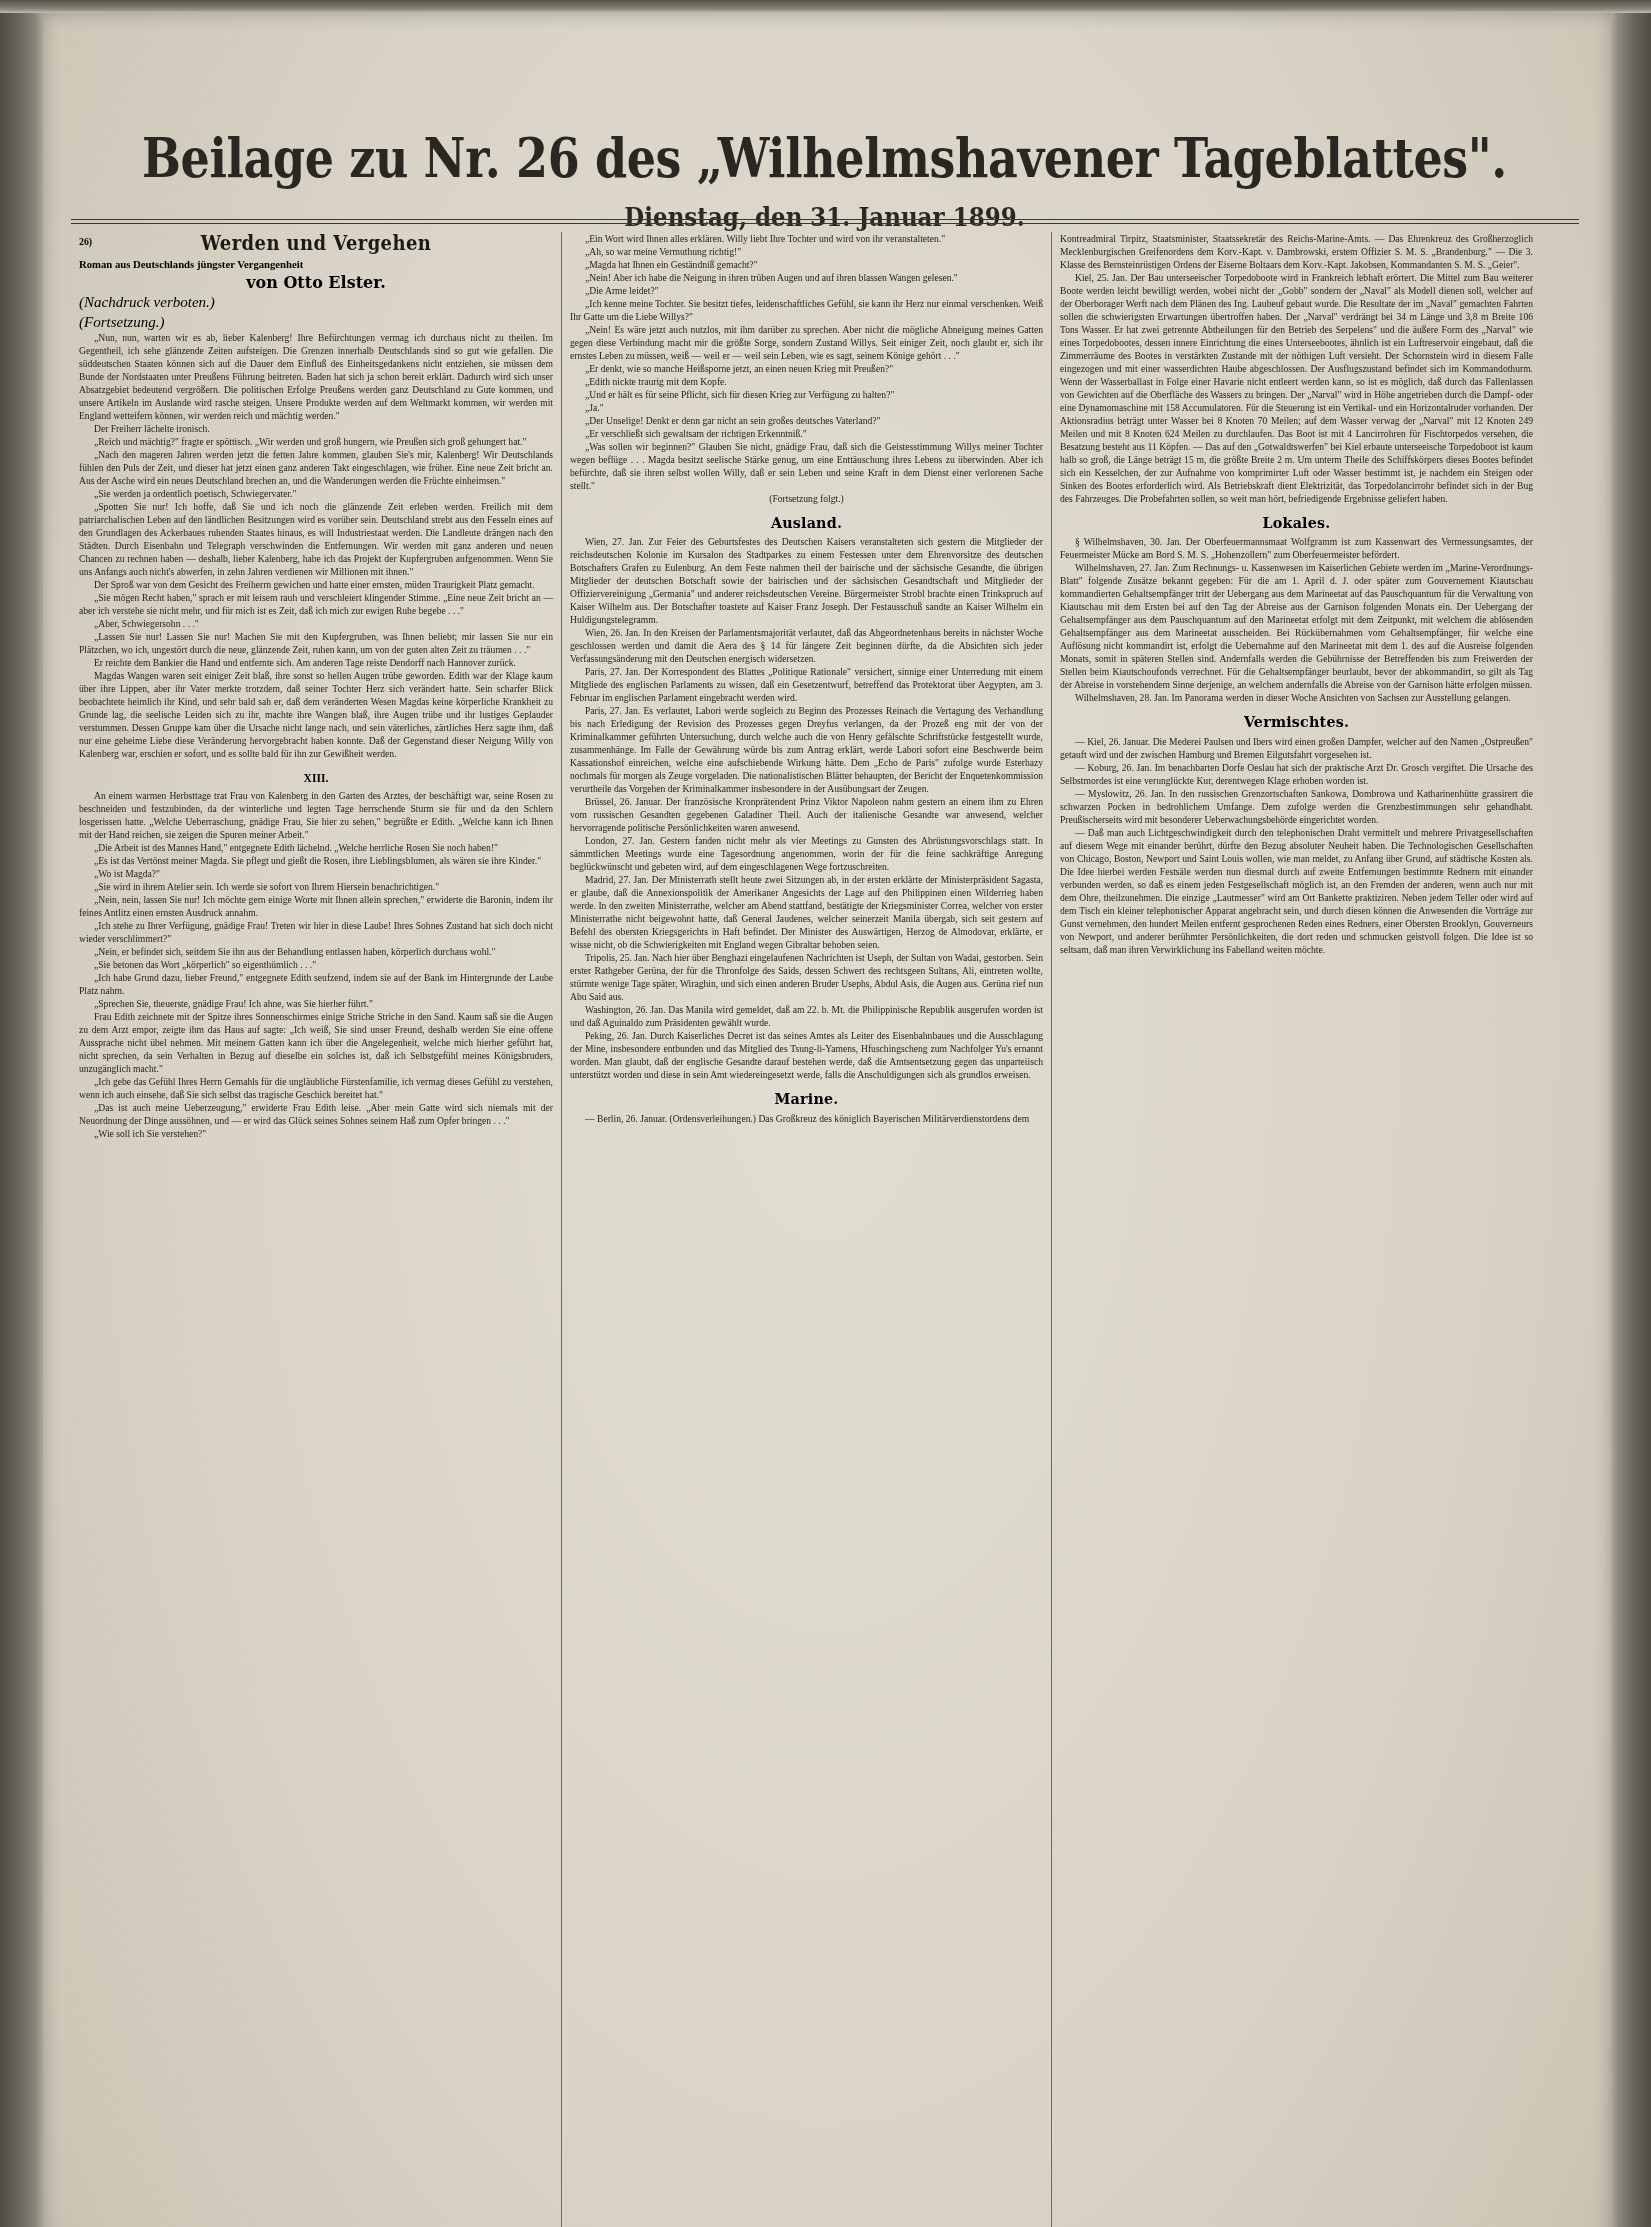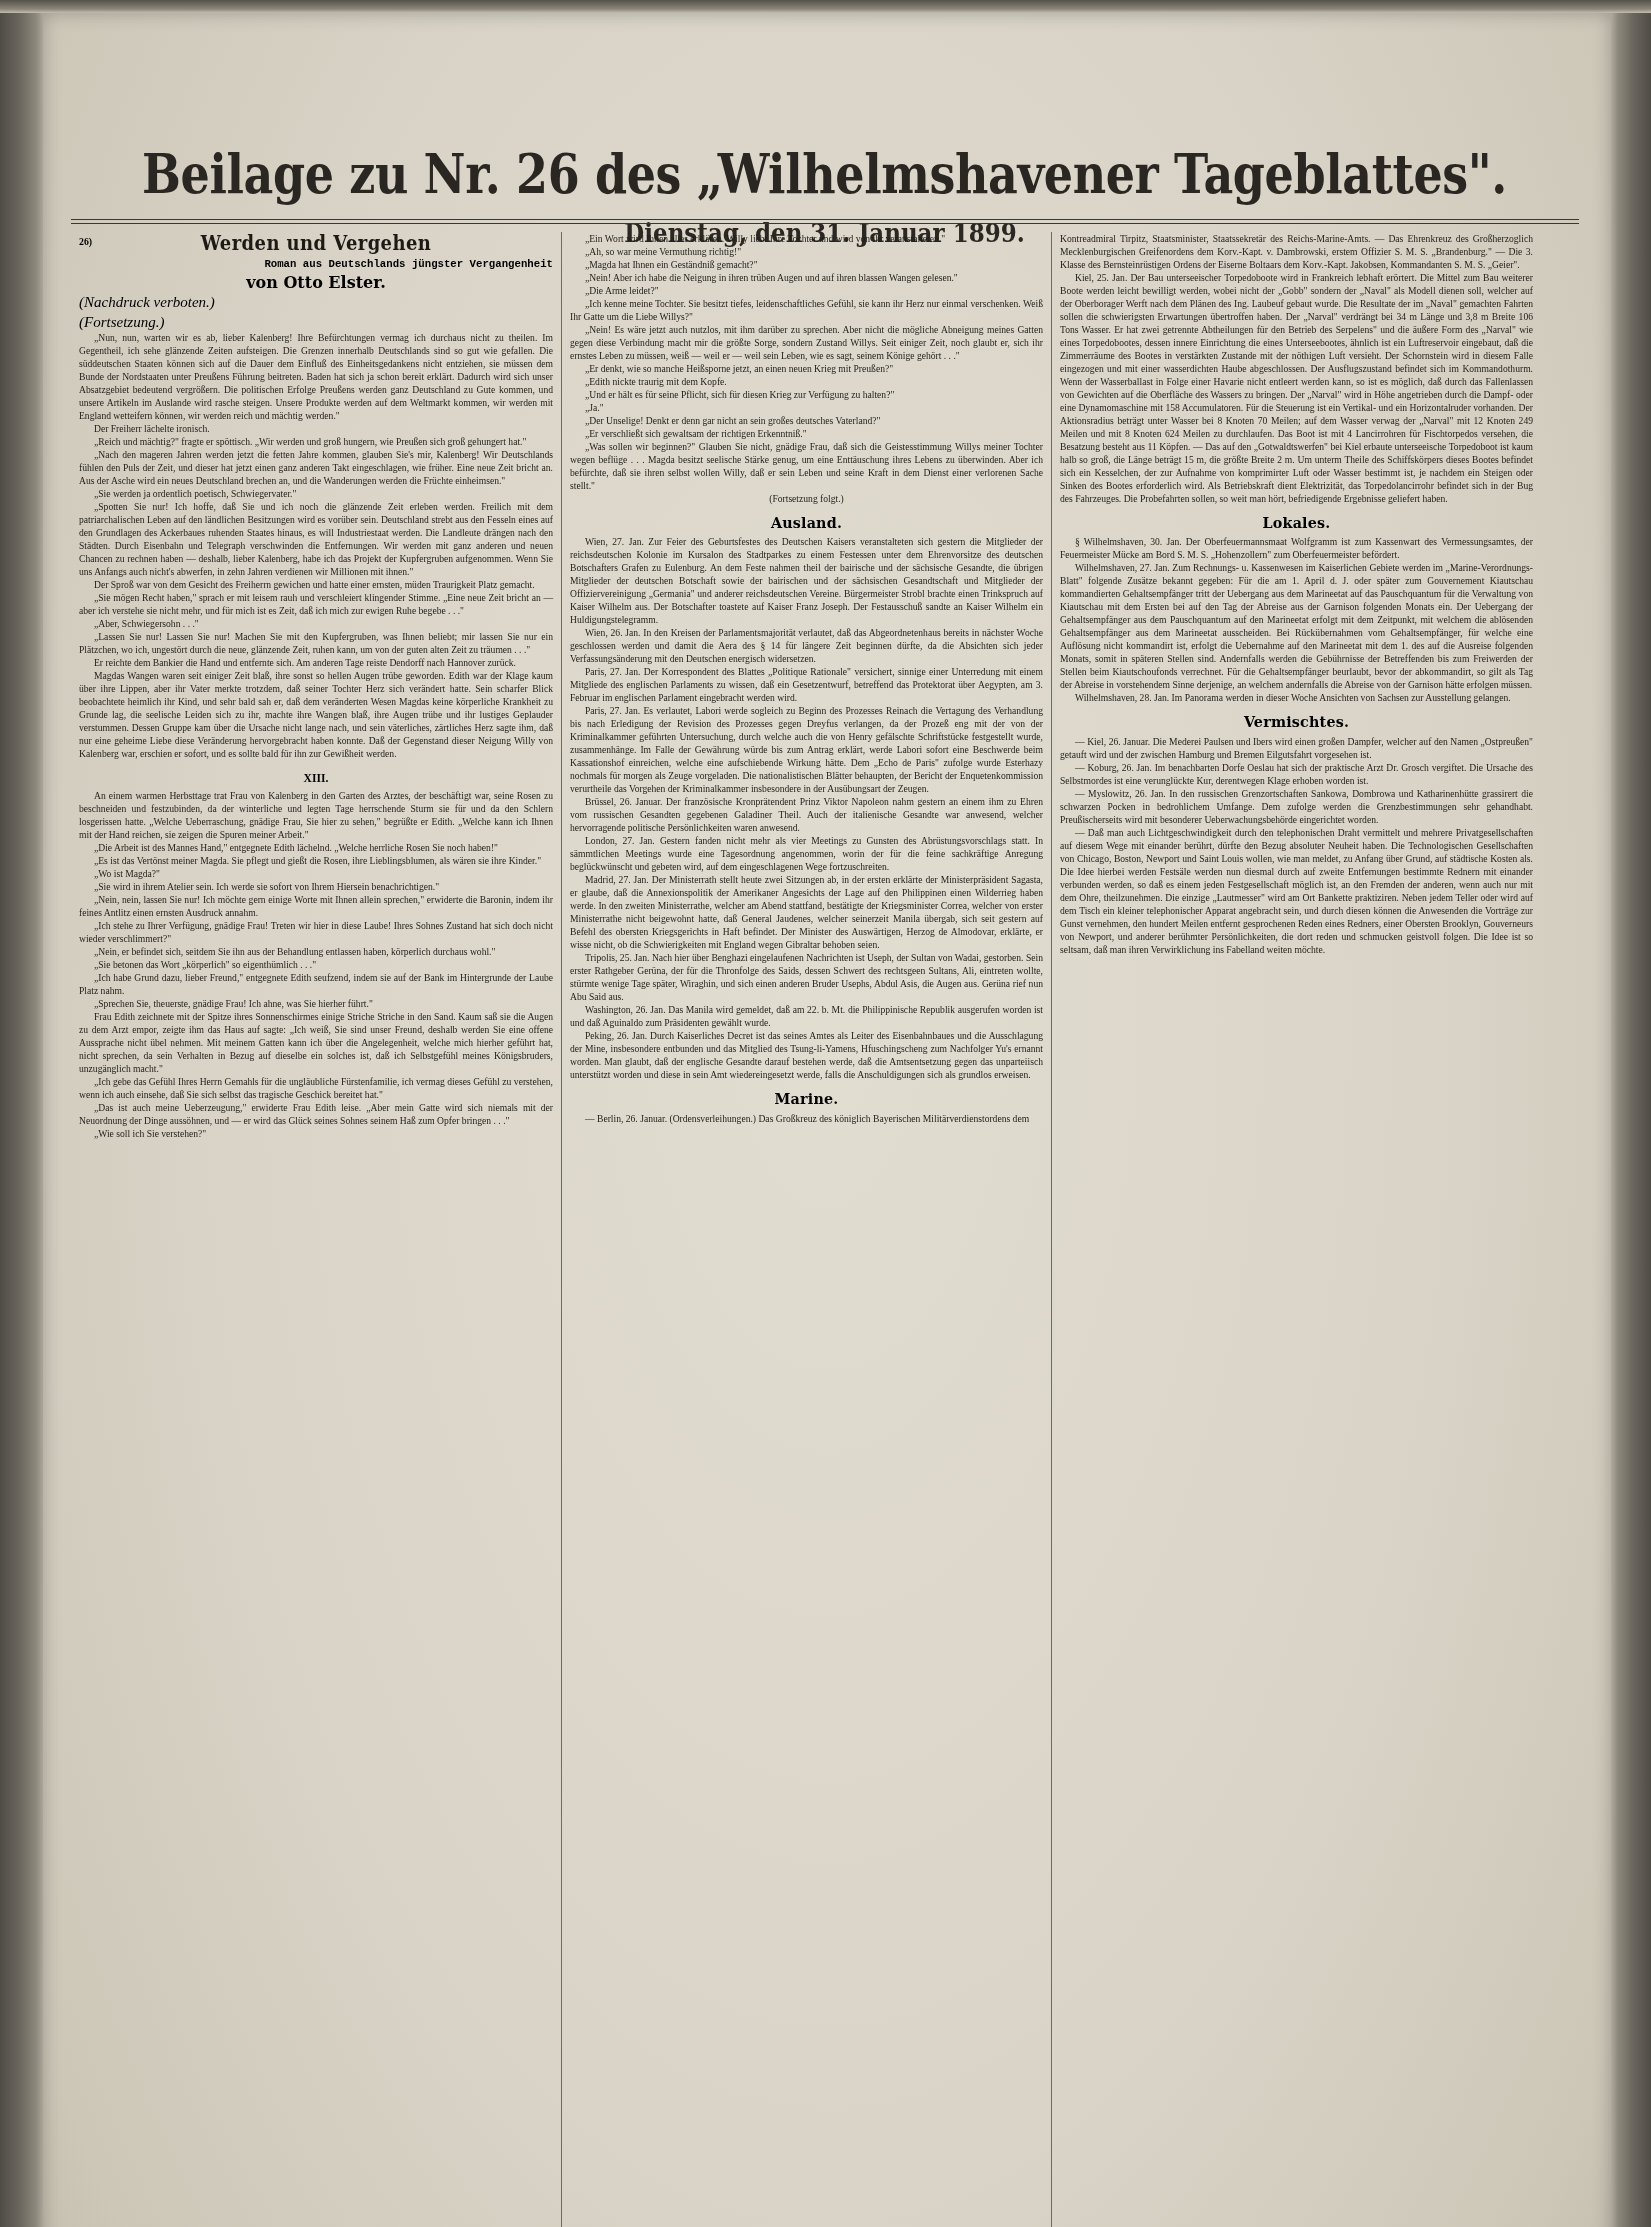--- a/index.html
+++ b/index.html
@@ -37,21 +37,21 @@
     background: linear-gradient(270deg,#4f4c46 0%, #6b675f 45%, #8d887c 80%, #b3ae9f 100%);
   }
   .edge-top {
     position: absolute; left: 0; top: 0; width: 1651px; height: 13.4px;
     background: linear-gradient(180deg,#55524b 0%, #8b8679 70%, #c3beb0 100%);
   }
 
   .masthead {
     position: absolute;
     left: 67px;
-    top: 150px;
+    top: 134px;
     width: 1515px;
     text-align: center;
   }
   .masthead-title {
     font-family: "DejaVu Serif", serif;
     font-weight: bold;
     font-size: 46px;
     letter-spacing: -0.4px;
     color: #2a2722;
     line-height: 1.05;
@@ -120,24 +120,24 @@
     font-weight: bold;
     color: #1d1a16;
   }
   .feuilleton-title {
     font-size: 18px;
     letter-spacing: 0.4px;
     transform: scaleY(1.1);
     margin-bottom: 3.6px;
   }
   .feuilleton-sub {
-    font-family: Liberation Mono, monospace;
+    font-family: Liberation Serif, serif;
     font-size: 10.7px;
     font-weight: bold;
-    text-align: right;
+    text-align: left;
     line-height: 14.3px;
   }
   .feuilleton-author {
     font-family: "DejaVu Serif", serif;
     font-size: 16px;
     font-weight: bold;
     text-align: center;
     margin-top: 1.8px;
   }
   .small-note {

